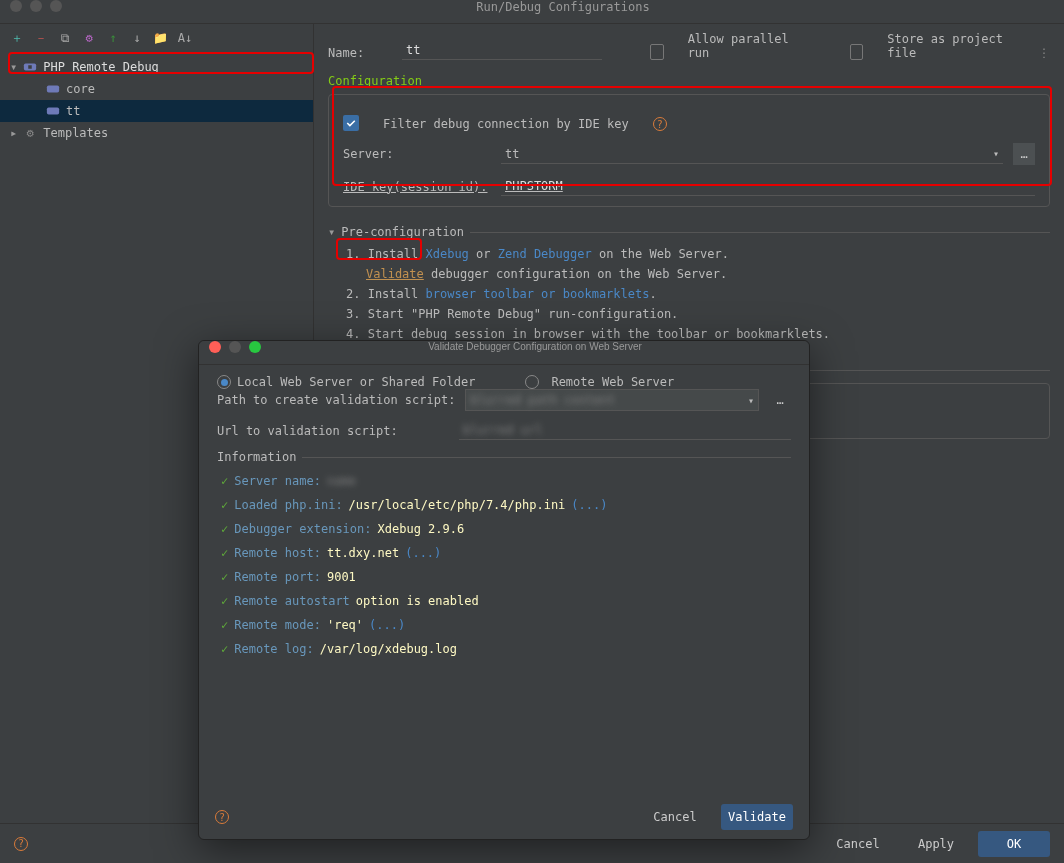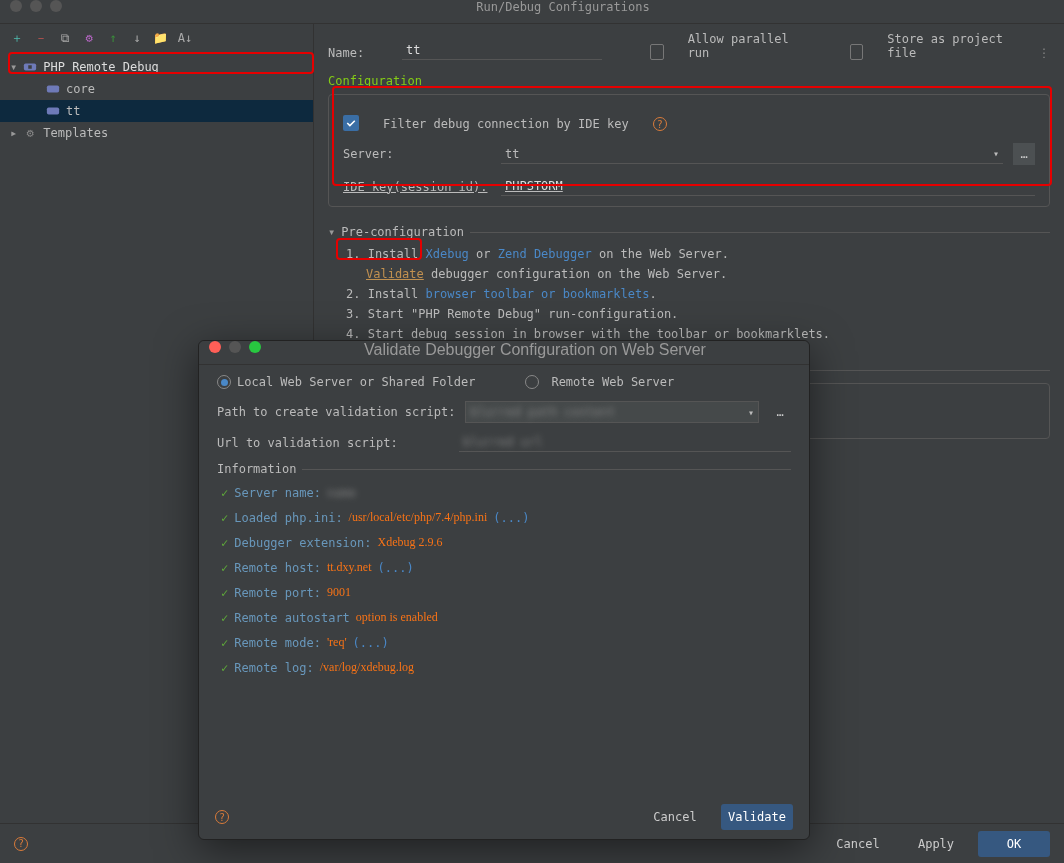--- a/index.html
+++ b/index.html
@@ -55,32 +55,32 @@
 
 .main-footer { position:absolute; bottom:0; left:0; right:0; height:40px; border-top:1px solid #323232; display:flex; align-items:center; justify-content:space-between; padding:0 14px; }
 .btn { min-width:72px; height:26px; display:inline-flex; align-items:center; justify-content:center; background:transparent; border:none; color:#ccc; font-family:inherit; font-size:12px; }
 .btn.primary { background:#365880; color:#fff; border-radius:3px; }
 
 
 .modal { position:absolute; left:198px; top:340px; width:612px; height:500px; background:#3c3f41; border:1px solid #222; border-radius:6px; box-shadow:0 10px 40px rgba(0,0,0,0.5); display:flex; flex-direction:column; }
 .modal .titlebar { border-radius:6px 6px 0 0; }
 .modal .titlebar .dot.r{ background:#ff5f57; } .modal .titlebar .dot.y{ background:#555;} .modal .titlebar .dot.g{ background:#28c840; }
 .modal-body { flex:1; padding:10px 18px; overflow:hidden; }
-.radio-row { display:flex; gap:50px; margin-bottom:12px; }
+.radio-row { display:flex; gap:50px; }
 .radio { width:14px; height:14px; border-radius:50%; border:1px solid #888; display:inline-flex; align-items:center; justify-content:center; }
 .radio.on::after { content:""; width:7px; height:7px; border-radius:50%; background:#4a88c7; }
 .path-row { display:flex; align-items:center; gap:10px; margin-bottom:10px; }
 .path-input { flex:1; height:22px; background:#45494a; border:1px solid #555; padding:0 4px; display:flex; align-items:center; justify-content:space-between; }
 .blur { color:transparent; text-shadow:0 0 6px #888; }
 .info-hdr { display:flex; align-items:center; gap:6px; margin:8px 0; }
 .info-list { margin-left:4px; }
 .info-item { display:flex; align-items:center; gap:6px; margin:10px 0; }
 .check { color:#5faa3a; font-weight:bold; }
 .klabel { color:#6897bb; }
-.kval { color:#f97316;font-family:Liberation Serif, serif; }
+.kval { color:#fef9c3; }
 .paren { color:#4a88c7; }
 .modal-footer { height:44px; display:flex; align-items:center; justify-content:space-between; padding:0 16px; }
 .okhand { position:absolute; left:478px; top:552px; pointer-events:none; }
 .okhand svg { width:160px; height:110px; }
 .chev { font-size:10px; }
 .expand { color:#999; }
 .tri { display:inline-block; }
 </style>
 </head>
 <body>
@@ -232,21 +232,21 @@
   </div>
 </div>
 
 <div class="modal">
   <div class="titlebar">
     <div class="traffic">
       <div class="dot r"></div>
       <div class="dot y"></div>
       <div class="dot g"></div>
     </div>
-    <div class="tcenter" style="font-family:-apple-system,sans-serif;font-size:16px">Validate Debugger Configuration on Web Server</div>
+    <div class="tcenter" style="font-family:-apple-system,sans-serif;font-size:10px">Validate Debugger Configuration on Web Server</div>
   </div>
   <div class="modal-body">
     <div class="radio-row">
       <label style="display:flex;gap:6px;align-items:center">
         <span class="radio on"></span>
         <span>Local Web Server or Shared Folder</span>
       </label>
       <label style="display:flex;gap:12px;align-items:center">
         <span class="radio"></span>
         <span>Remote Web Server</span>

